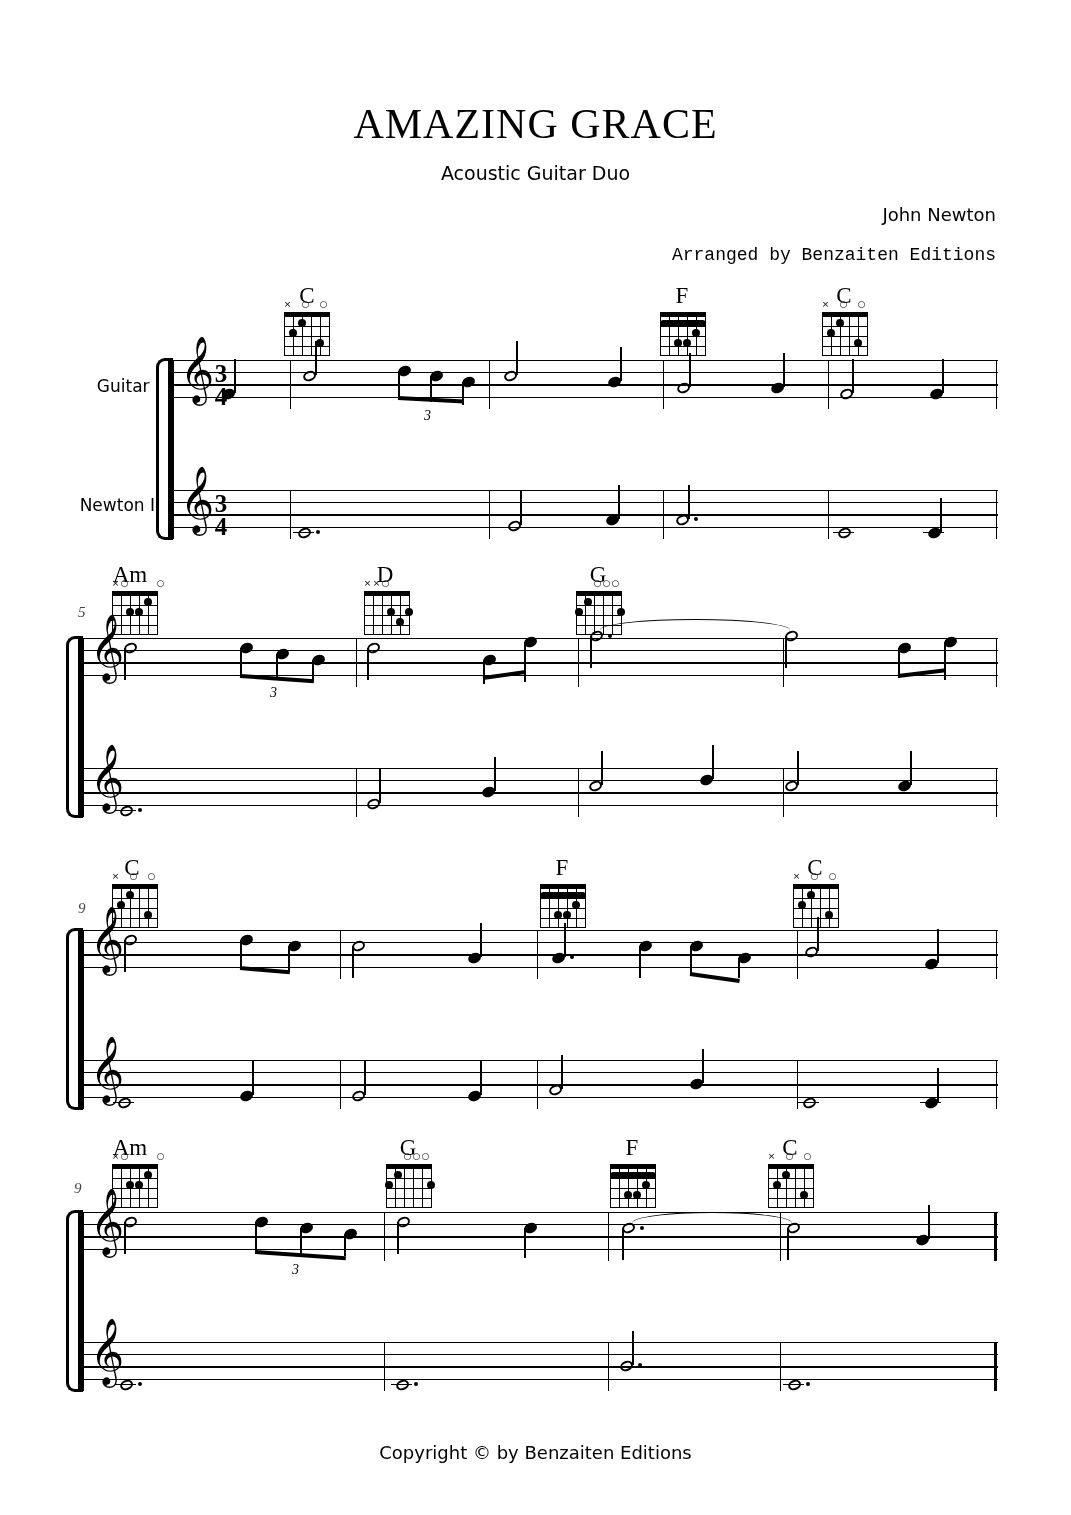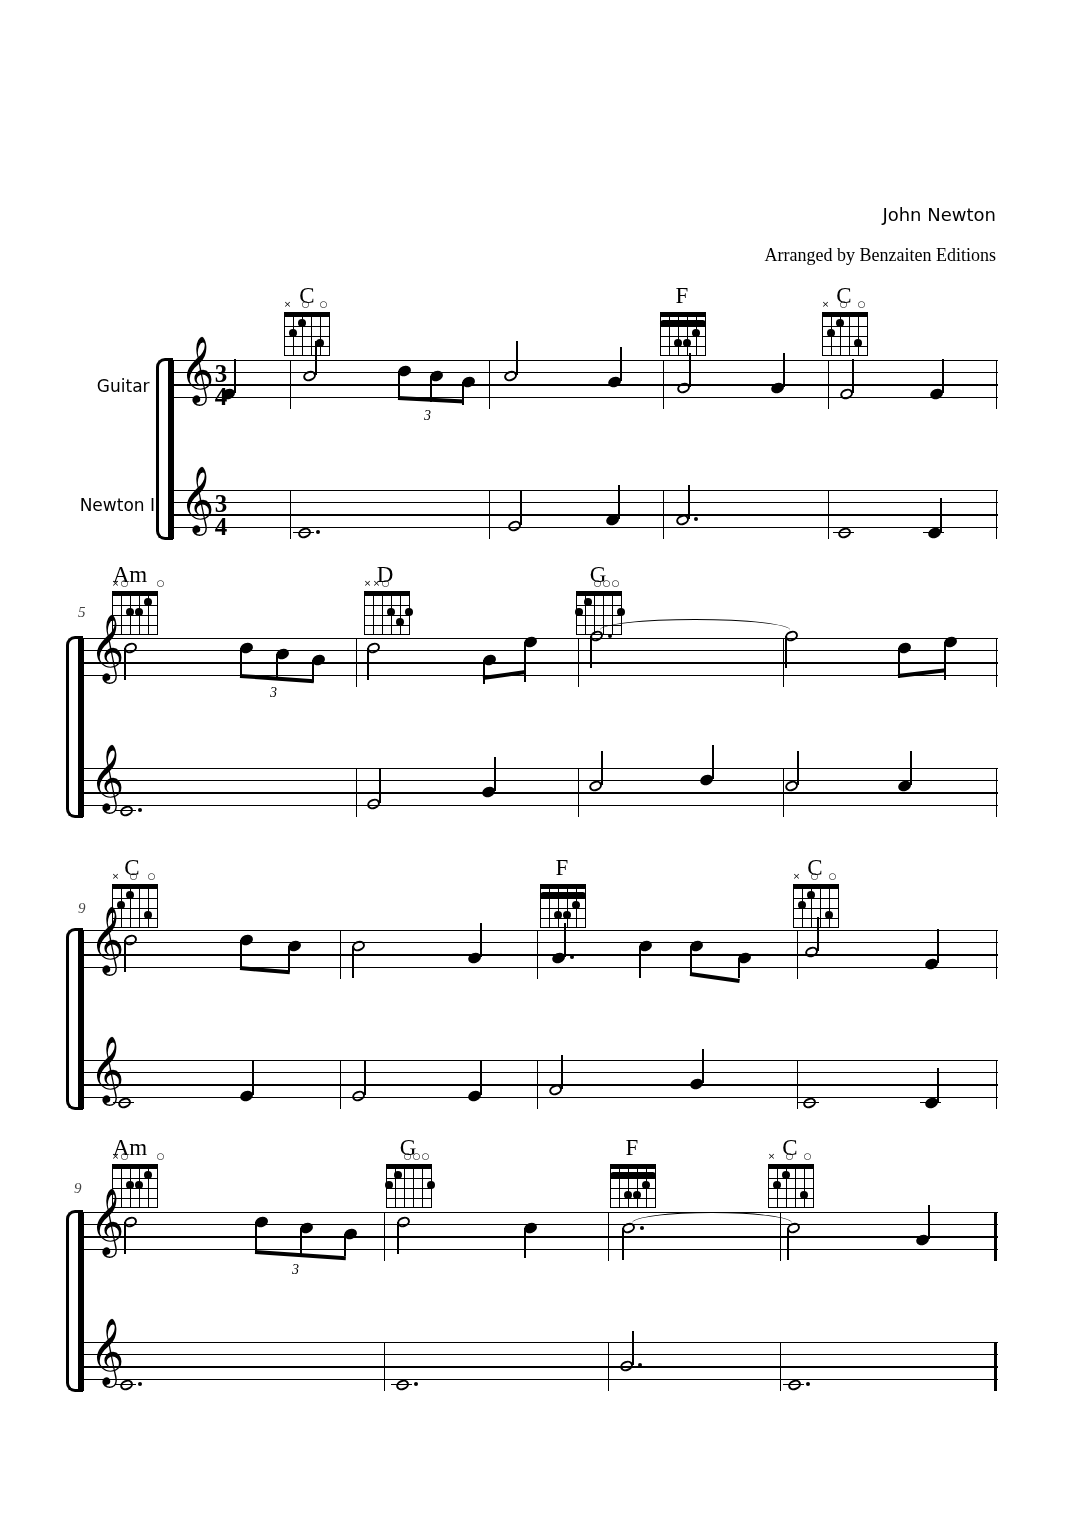--- a/index.html
+++ b/index.html
@@ -49,21 +49,21 @@
     text-align: right;
     font-family: "DejaVu Sans", sans-serif;
     font-size: 18px;
     line-height: 26px;
   }
   .arranger {
     position: absolute;
     top: 242px;
     right: 75px;
     text-align: right;
-    font-family: Liberation Serif, serif;
+    font-family: Liberation Mono, monospace;
     font-size: 18px;
     line-height: 26px;
   }
   .copyright {
     position: absolute;
     bottom: 52px;
     left: 0;
     width: 1071px;
     text-align: center;
     font-family: "DejaVu Sans", sans-serif;
@@ -251,20 +251,22 @@
     border-top: 1.7px solid #000;
     border-radius: 50%/100% 100% 0 0;
     height: 10px;
   }
 </style>
 </head>
 <body>
 
 <div class="sheet">
 
+  <div class="title">AMAZING GRACE</div>
+  <div class="subtitle">Acoustic Guitar Duo</div>
   <div class="composer">John Newton</div>
   <div class="arranger">Arranged by Benzaiten Editions</div>
 
   <div class="system" style="top:0;height:560px;">
 
     <div class="chordsym" style="left:277px;top:283px;">C</div>
     <div class="chordbox" style="left:284px;top:312px;">
       <div class="nut"></div>
       <div class="grid"></div>
       <div class="gridline-r"></div>
@@ -755,13 +757,14 @@
 
     <div class="note hollow" style="left:620px;top:1361px;"></div>
     <div class="stem" style="left:632px;top:1331px;height:34px;"></div>
     <div class="dotaug" style="left:638px;top:1363px;"></div>
 
     <div class="note hollow" style="left:788px;top:1380px;"></div>
     <div class="ledger" style="left:783px;top:1384px;"></div>
     <div class="dotaug" style="left:806px;top:1382px;"></div>
   </div>
 
+  <div class="copyright">Copyright © by Benzaiten Editions</div>
 </div>
 
 </body></html>

